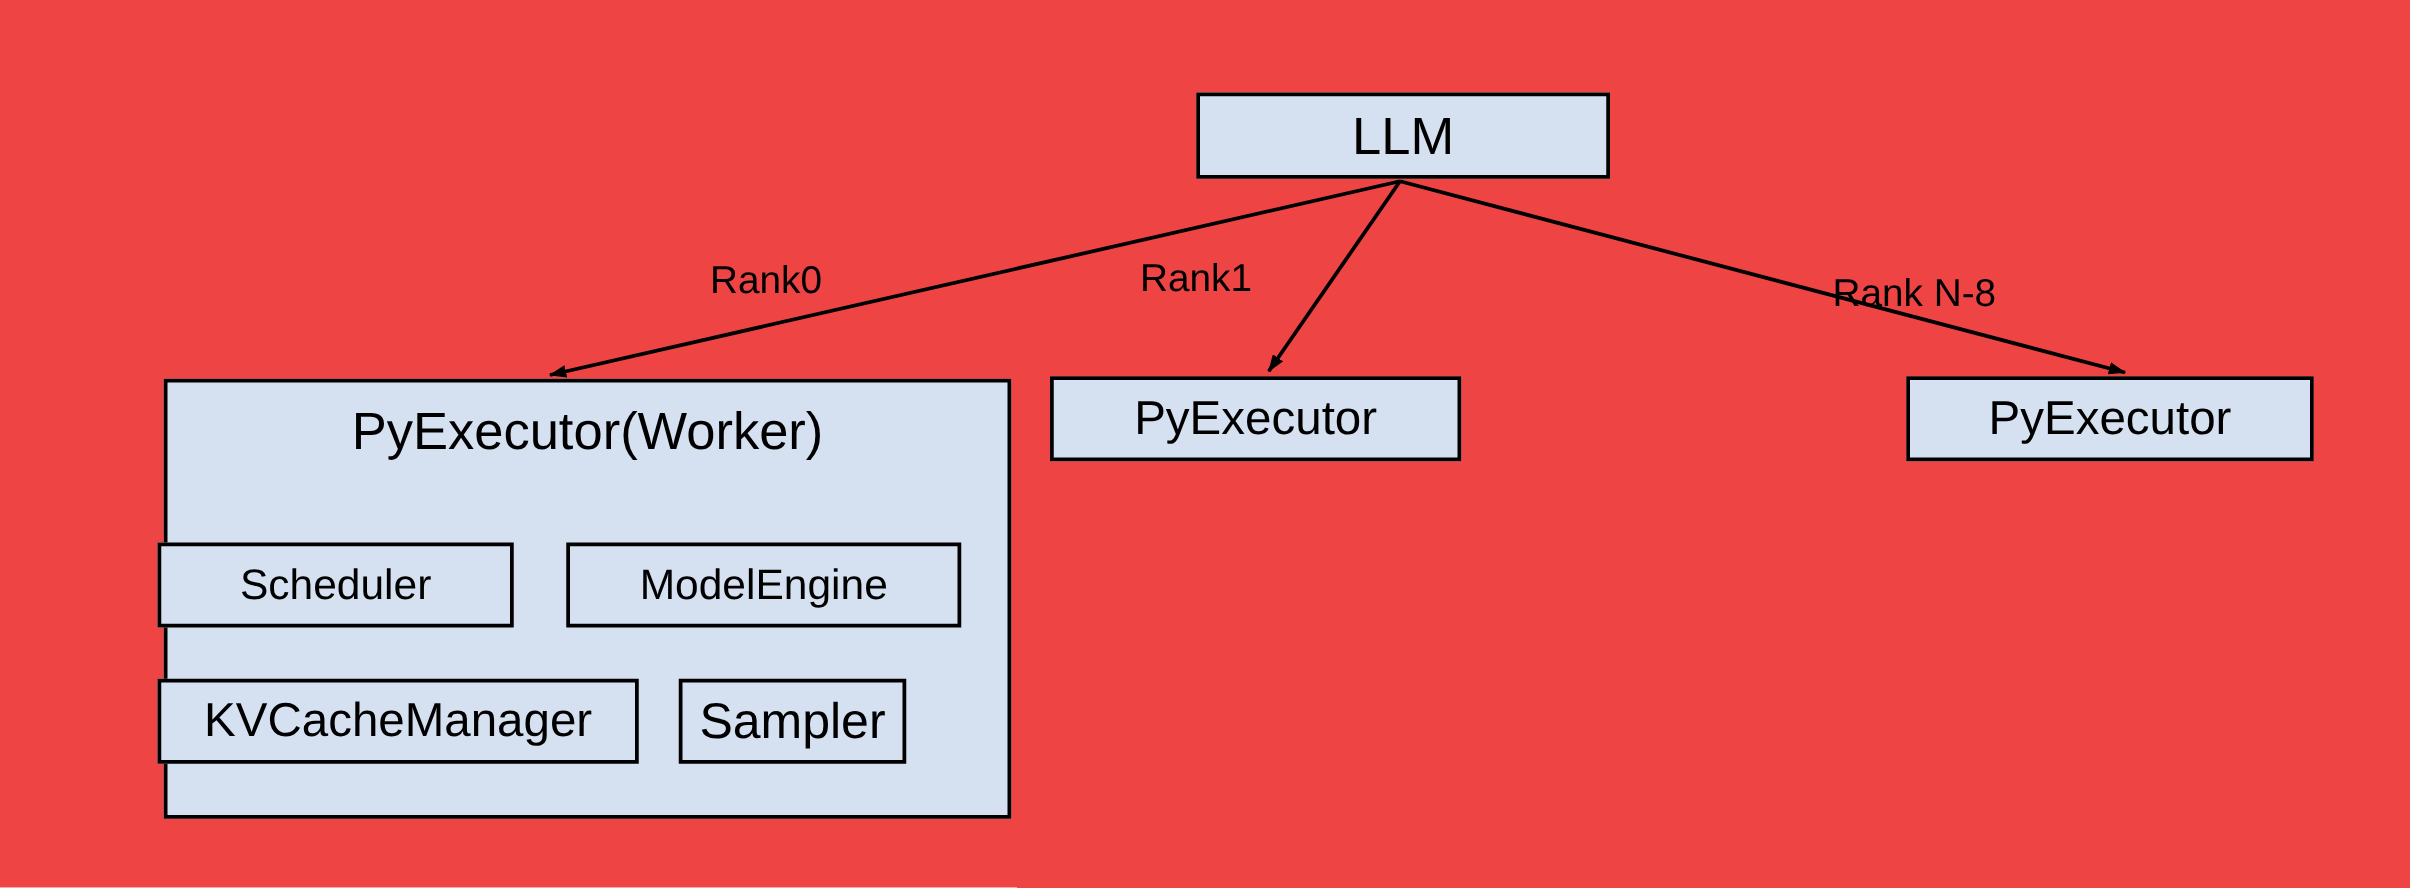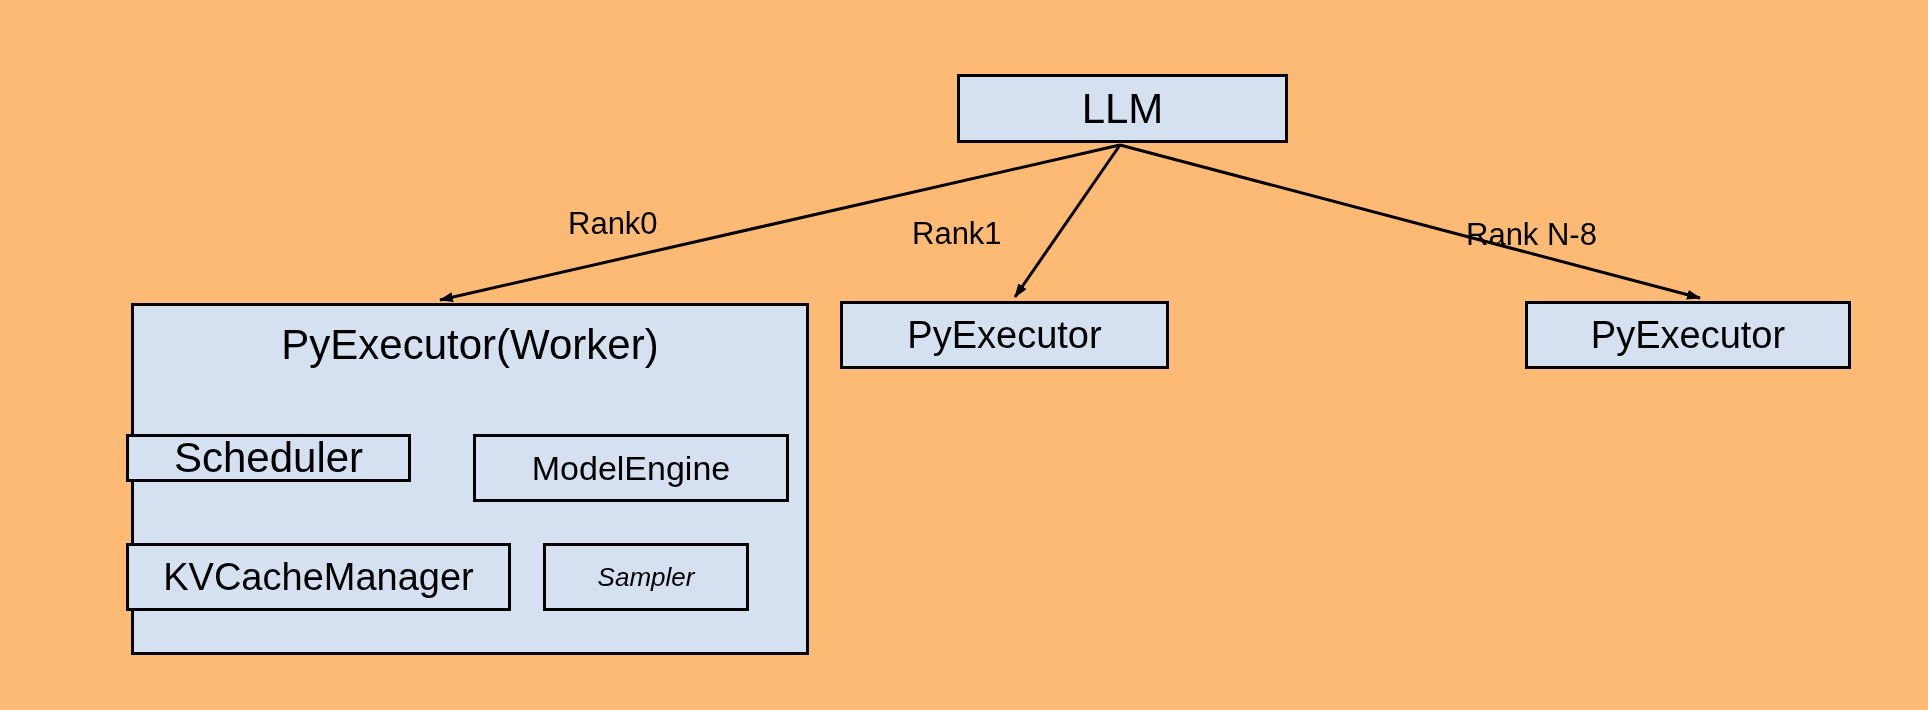--- a/index.html
+++ b/index.html
@@ -7,21 +7,21 @@
     padding: 0;
     background: #ffffff;
   }
   body {
     font-family: "Liberation Sans", sans-serif;
   }
   #canvas {
     position: relative;
     width: 1928px;
     height: 710px;
-    background: #fdba74;
+    background: #ef4444;
     overflow: hidden;
   }
   .node {
     position: absolute;
     box-sizing: border-box;
     background: #d5e0f0;
     border: 3px solid #000000;
     display: flex;
     align-items: center;
     justify-content: center;
@@ -52,44 +52,43 @@
     text-align: center;
     font-size: 42px;
     line-height: 1;
     color: #000000;
     white-space: nowrap;
   }
   #node-scheduler {
     left: 126px;
     top: 434px;
     width: 285px;
-    height: 48px;
-    font-size: 42px;
+    height: 68px;
+    font-size: 34px;
   }
   #node-modelengine {
-    left: 473px;
+    left: 453px;
     top: 434px;
     width: 316px;
     height: 68px;
     font-size: 34px;
   }
   #node-kvcachemanager {
     left: 126px;
     top: 543px;
     width: 385px;
     height: 68px;
     font-size: 38px;
   }
   #node-sampler {
     left: 543px;
     top: 543px;
-    width: 206px;
+    width: 182px;
     height: 68px;
-    font-size: 26px;
-    font-style: italic;
+    font-size: 40px;
   }
   #node-pyexec-rank1 {
     left: 840px;
     top: 301px;
     width: 329px;
     height: 68px;
     font-size: 38px;
   }
   #node-pyexec-rankn {
     left: 1525px;
@@ -107,21 +106,21 @@
     pointer-events: none;
   }
   .edge-label {
     position: absolute;
     font-size: 31px;
     color: #000000;
     line-height: 1;
     white-space: nowrap;
   }
   #edge-label-rank0 { left: 568px; top: 208px; }
-  #edge-label-rank1 { left: 912px; top: 218px; }
+  #edge-label-rank1 { left: 912px; top: 207px; }
   #edge-label-rankn { left: 1466px; top: 219px; }
 </style>
 </head>
 <body>
 
 <div id="canvas">
 
   <svg id="edges" viewBox="0 0 1928 710" xmlns="http://www.w3.org/2000/svg">
     <defs>
       <marker id="arrowhead" markerWidth="14" markerHeight="10" refX="13" refY="5" orient="auto" markerUnits="userSpaceOnUse">

